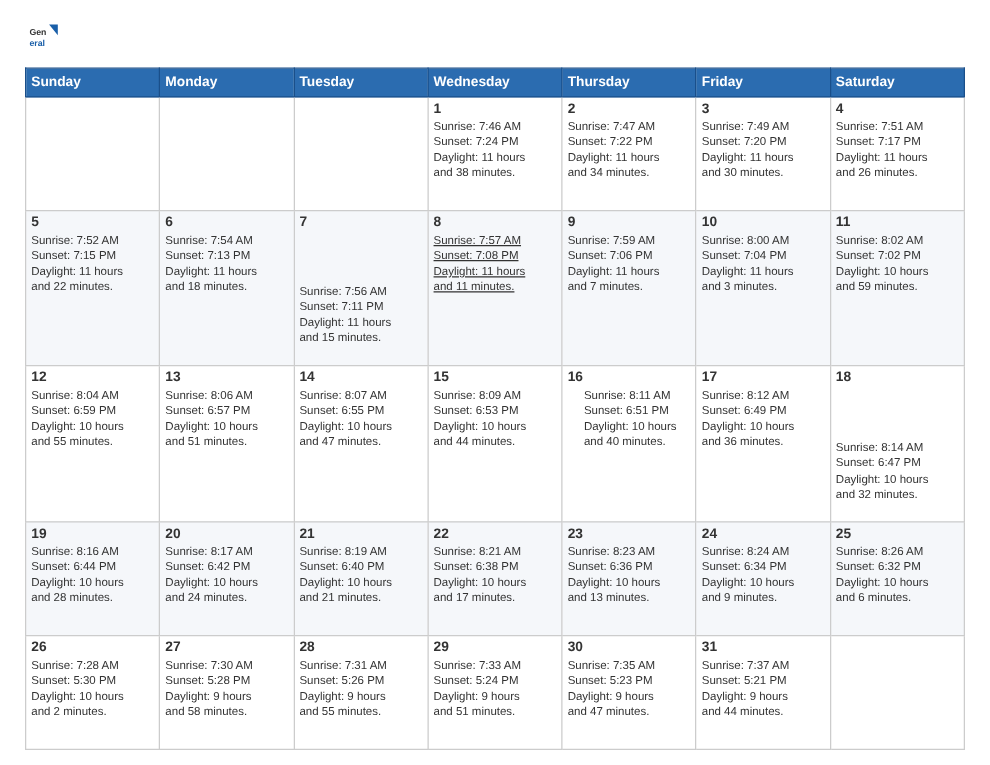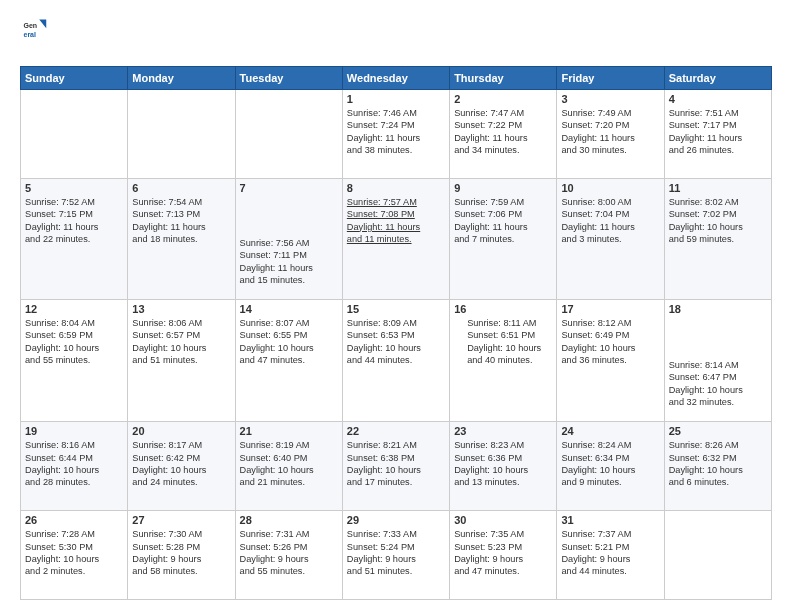--- a/index.html
+++ b/index.html
@@ -9,21 +9,20 @@
       font-family: Arial, sans-serif;
       background: #fff;
       overflow: hidden;
     }
     .page {
       width: 792px;
       height: 612px;
       padding: 16px 20px 12px 20px;
       display: flex;
       flex-direction: column;
-      gap: 12px;
     }
     .header {
       display: flex;
       justify-content: space-between;
       align-items: flex-start;
       margin-bottom: 10px;
     }
     .logo {
       display: flex;
       align-items: center;

